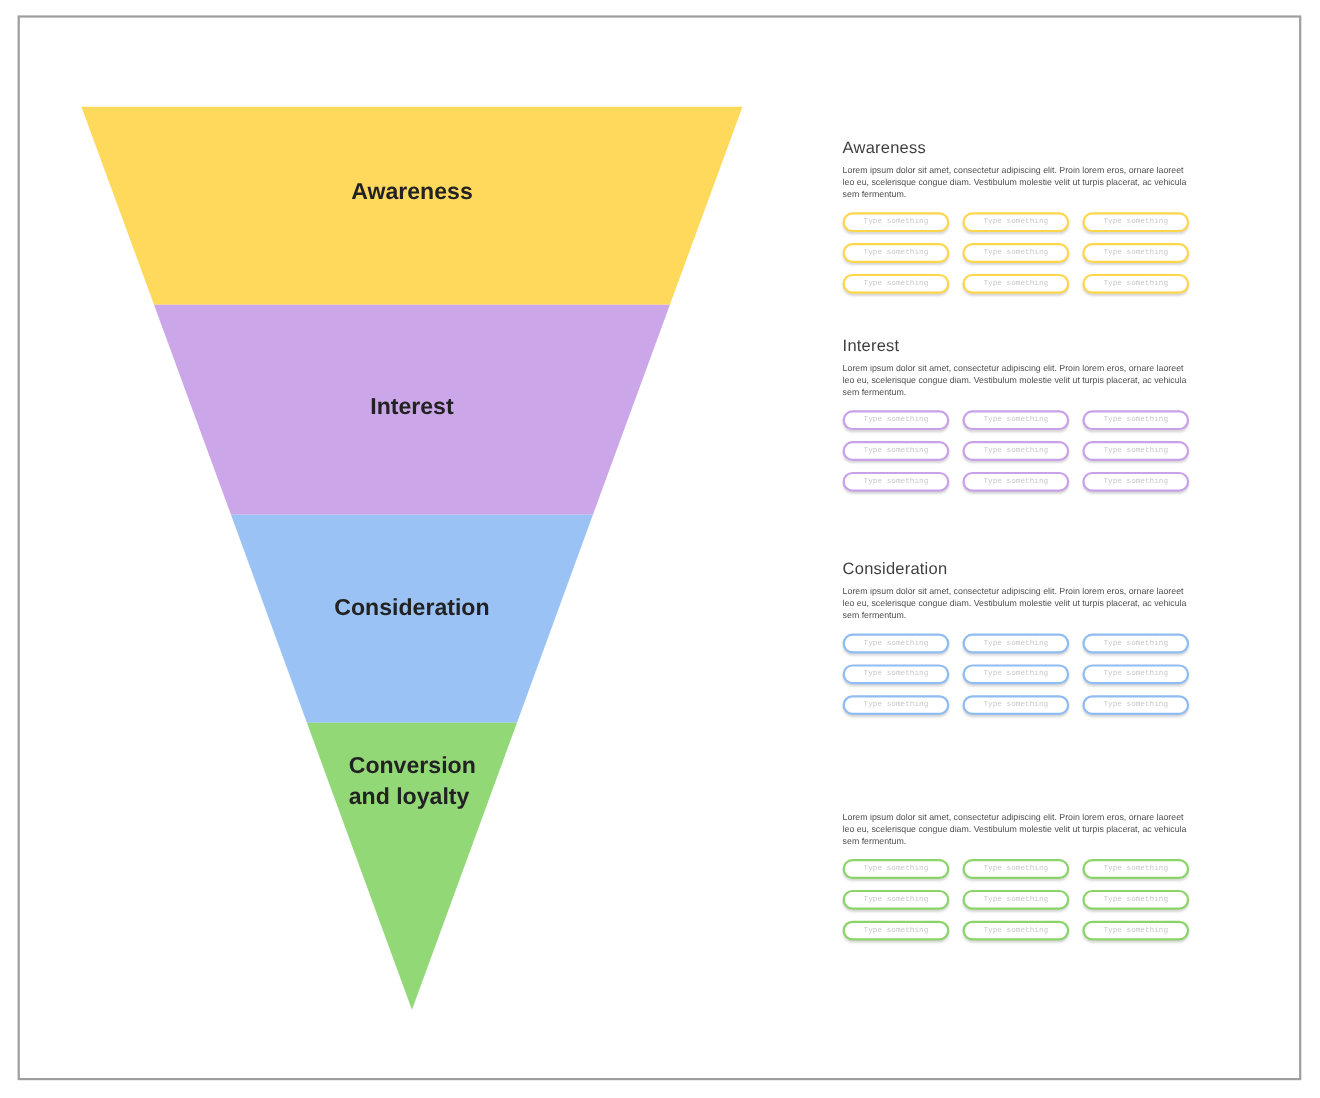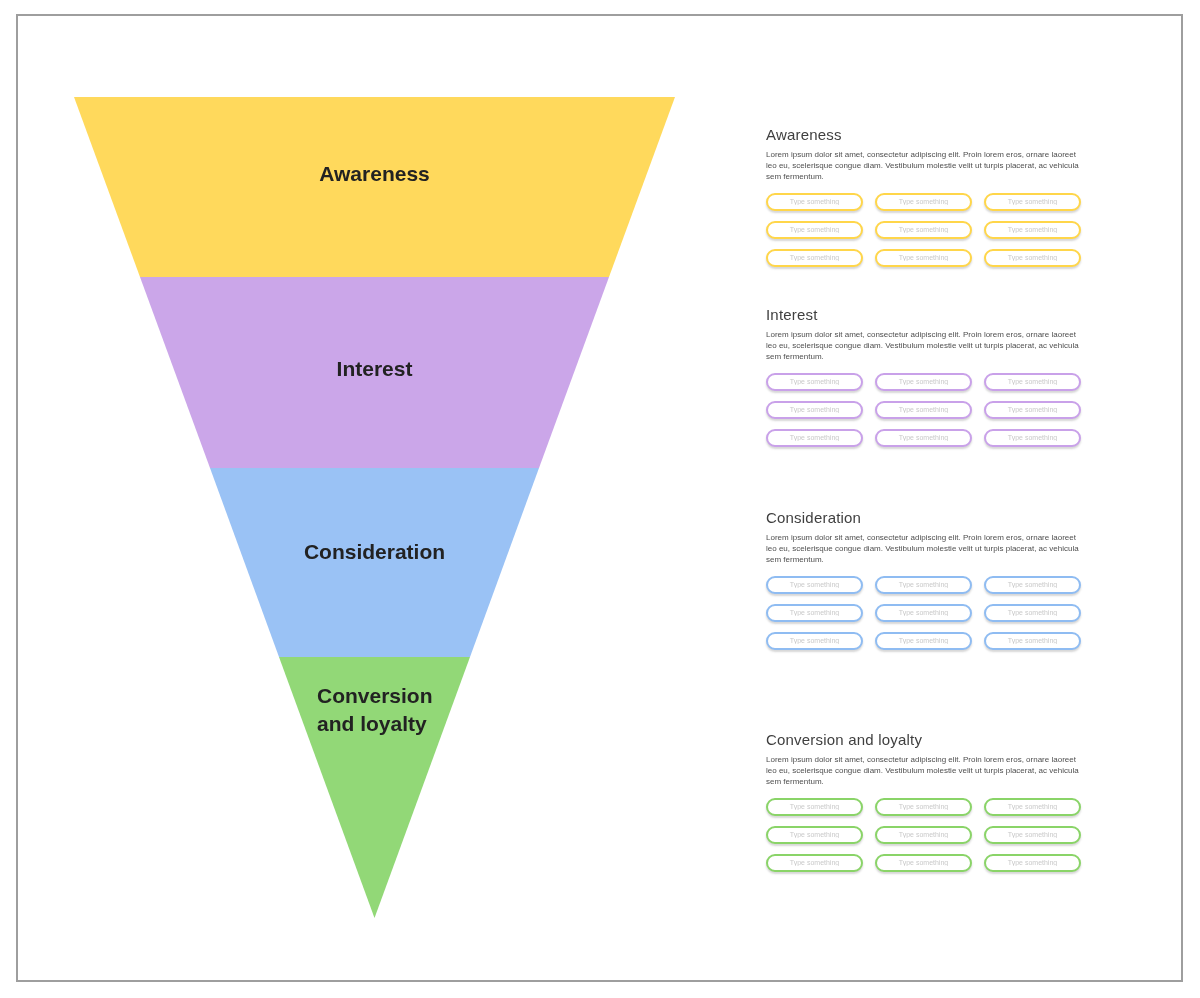--- a/index.html
+++ b/index.html
@@ -62,21 +62,21 @@
   }
   .input-grid input {
     box-sizing: border-box;
     width: 100%;
     height: 18px;
     background: #ffffff;
     border: 2px solid var(--accent, #ccc);
     border-radius: 9px;
     box-shadow: 0 2px 2px rgba(110,110,110,0.28);
     text-align: center;
-    font-family: Liberation Sans, sans-serif;
+    font-family: Liberation Mono, monospace;
     font-size: 7px;
     color: #8a8a8a;
     padding: 0 4px;
     outline: none;
   }
   .input-grid input::placeholder {
     color: #c9c9c9;
     opacity: 1;
   }
   
@@ -145,21 +145,20 @@
       <input type="text" placeholder="Type something" style="">
       <input type="text" placeholder="Type something" style="">
       <input type="text" placeholder="Type something" style="">
       <input type="text" placeholder="Type something" style="">
       <input type="text" placeholder="Type something" style="">
       <input type="text" placeholder="Type something" style="">
     </div>
 </section>
 
 <section class="panel-section" id="section-3" style="--accent: #8ad468;">
-  <h2>Conversion and loyalty</h2>
   <p>Lorem ipsum dolor sit amet, consectetur adipiscing elit. Proin lorem eros, ornare laoreet leo eu, scelerisque congue diam. Vestibulum molestie velit ut turpis placerat, ac vehicula sem fermentum.</p>
   <div class="input-grid">
       <input type="text" placeholder="Type something" style="">
       <input type="text" placeholder="Type something" style="">
       <input type="text" placeholder="Type something" style="">
       <input type="text" placeholder="Type something" style="">
       <input type="text" placeholder="Type something" style="">
       <input type="text" placeholder="Type something" style="">
       <input type="text" placeholder="Type something" style="">
       <input type="text" placeholder="Type something" style="">

